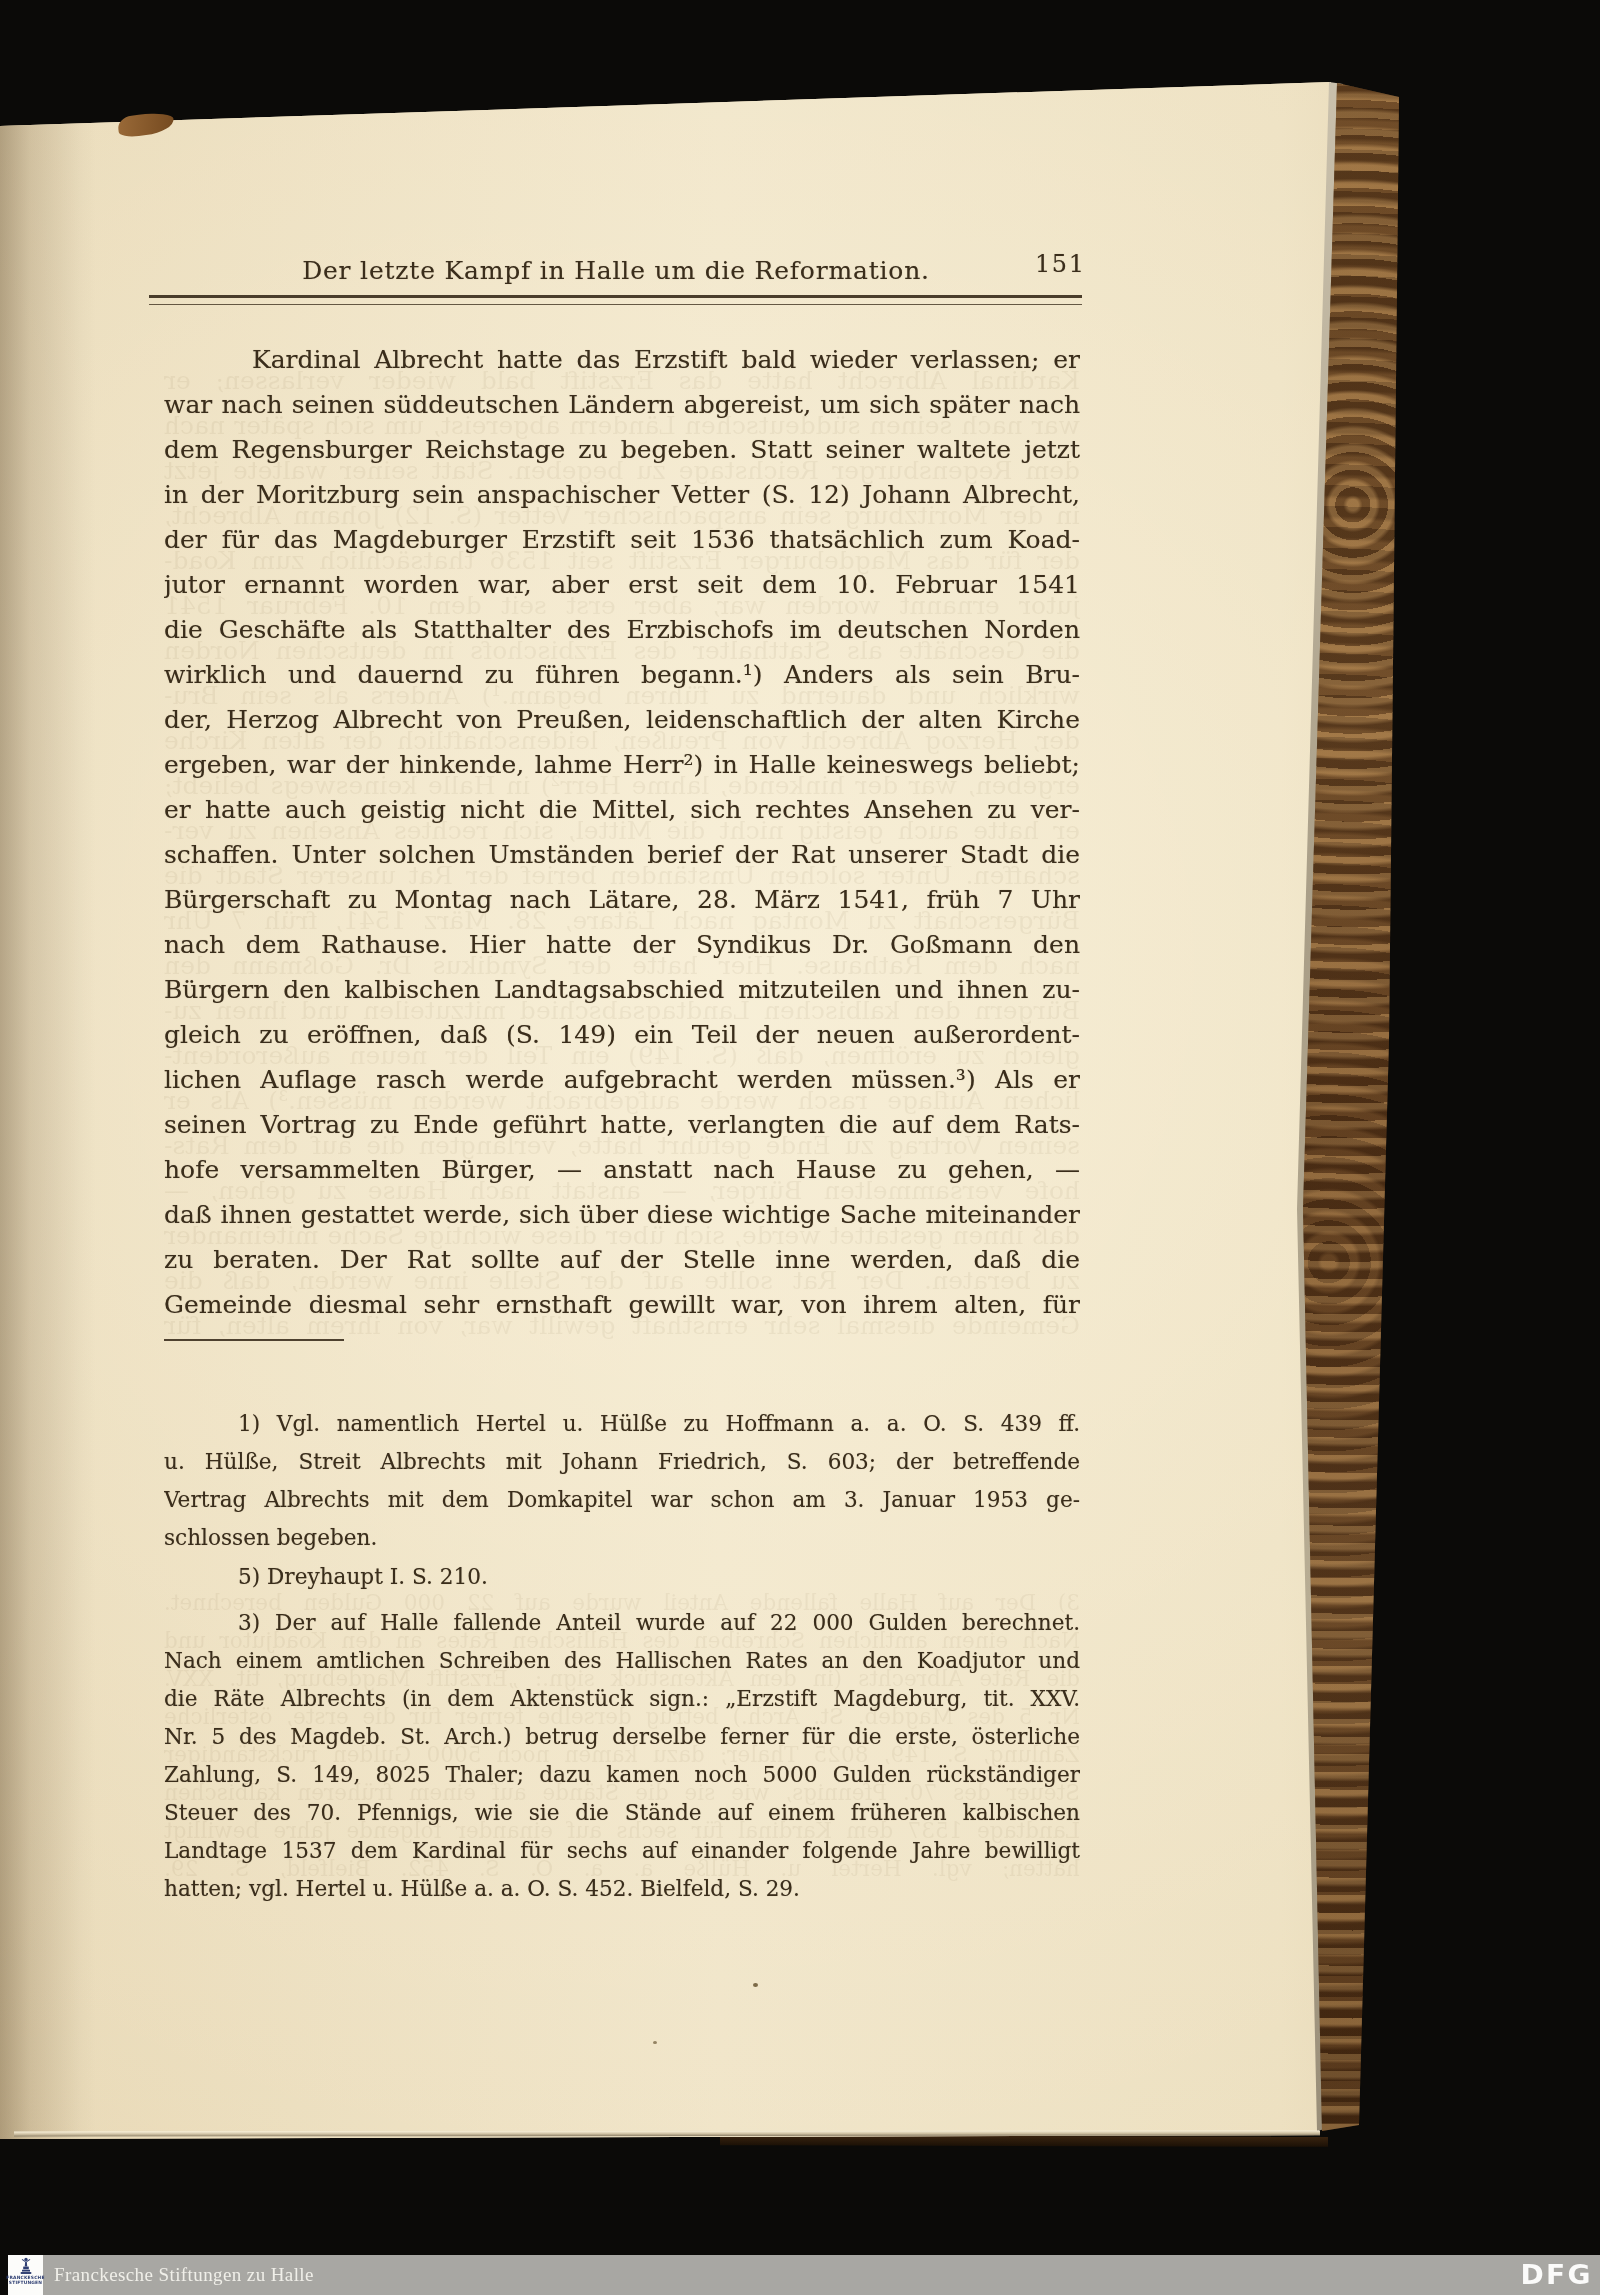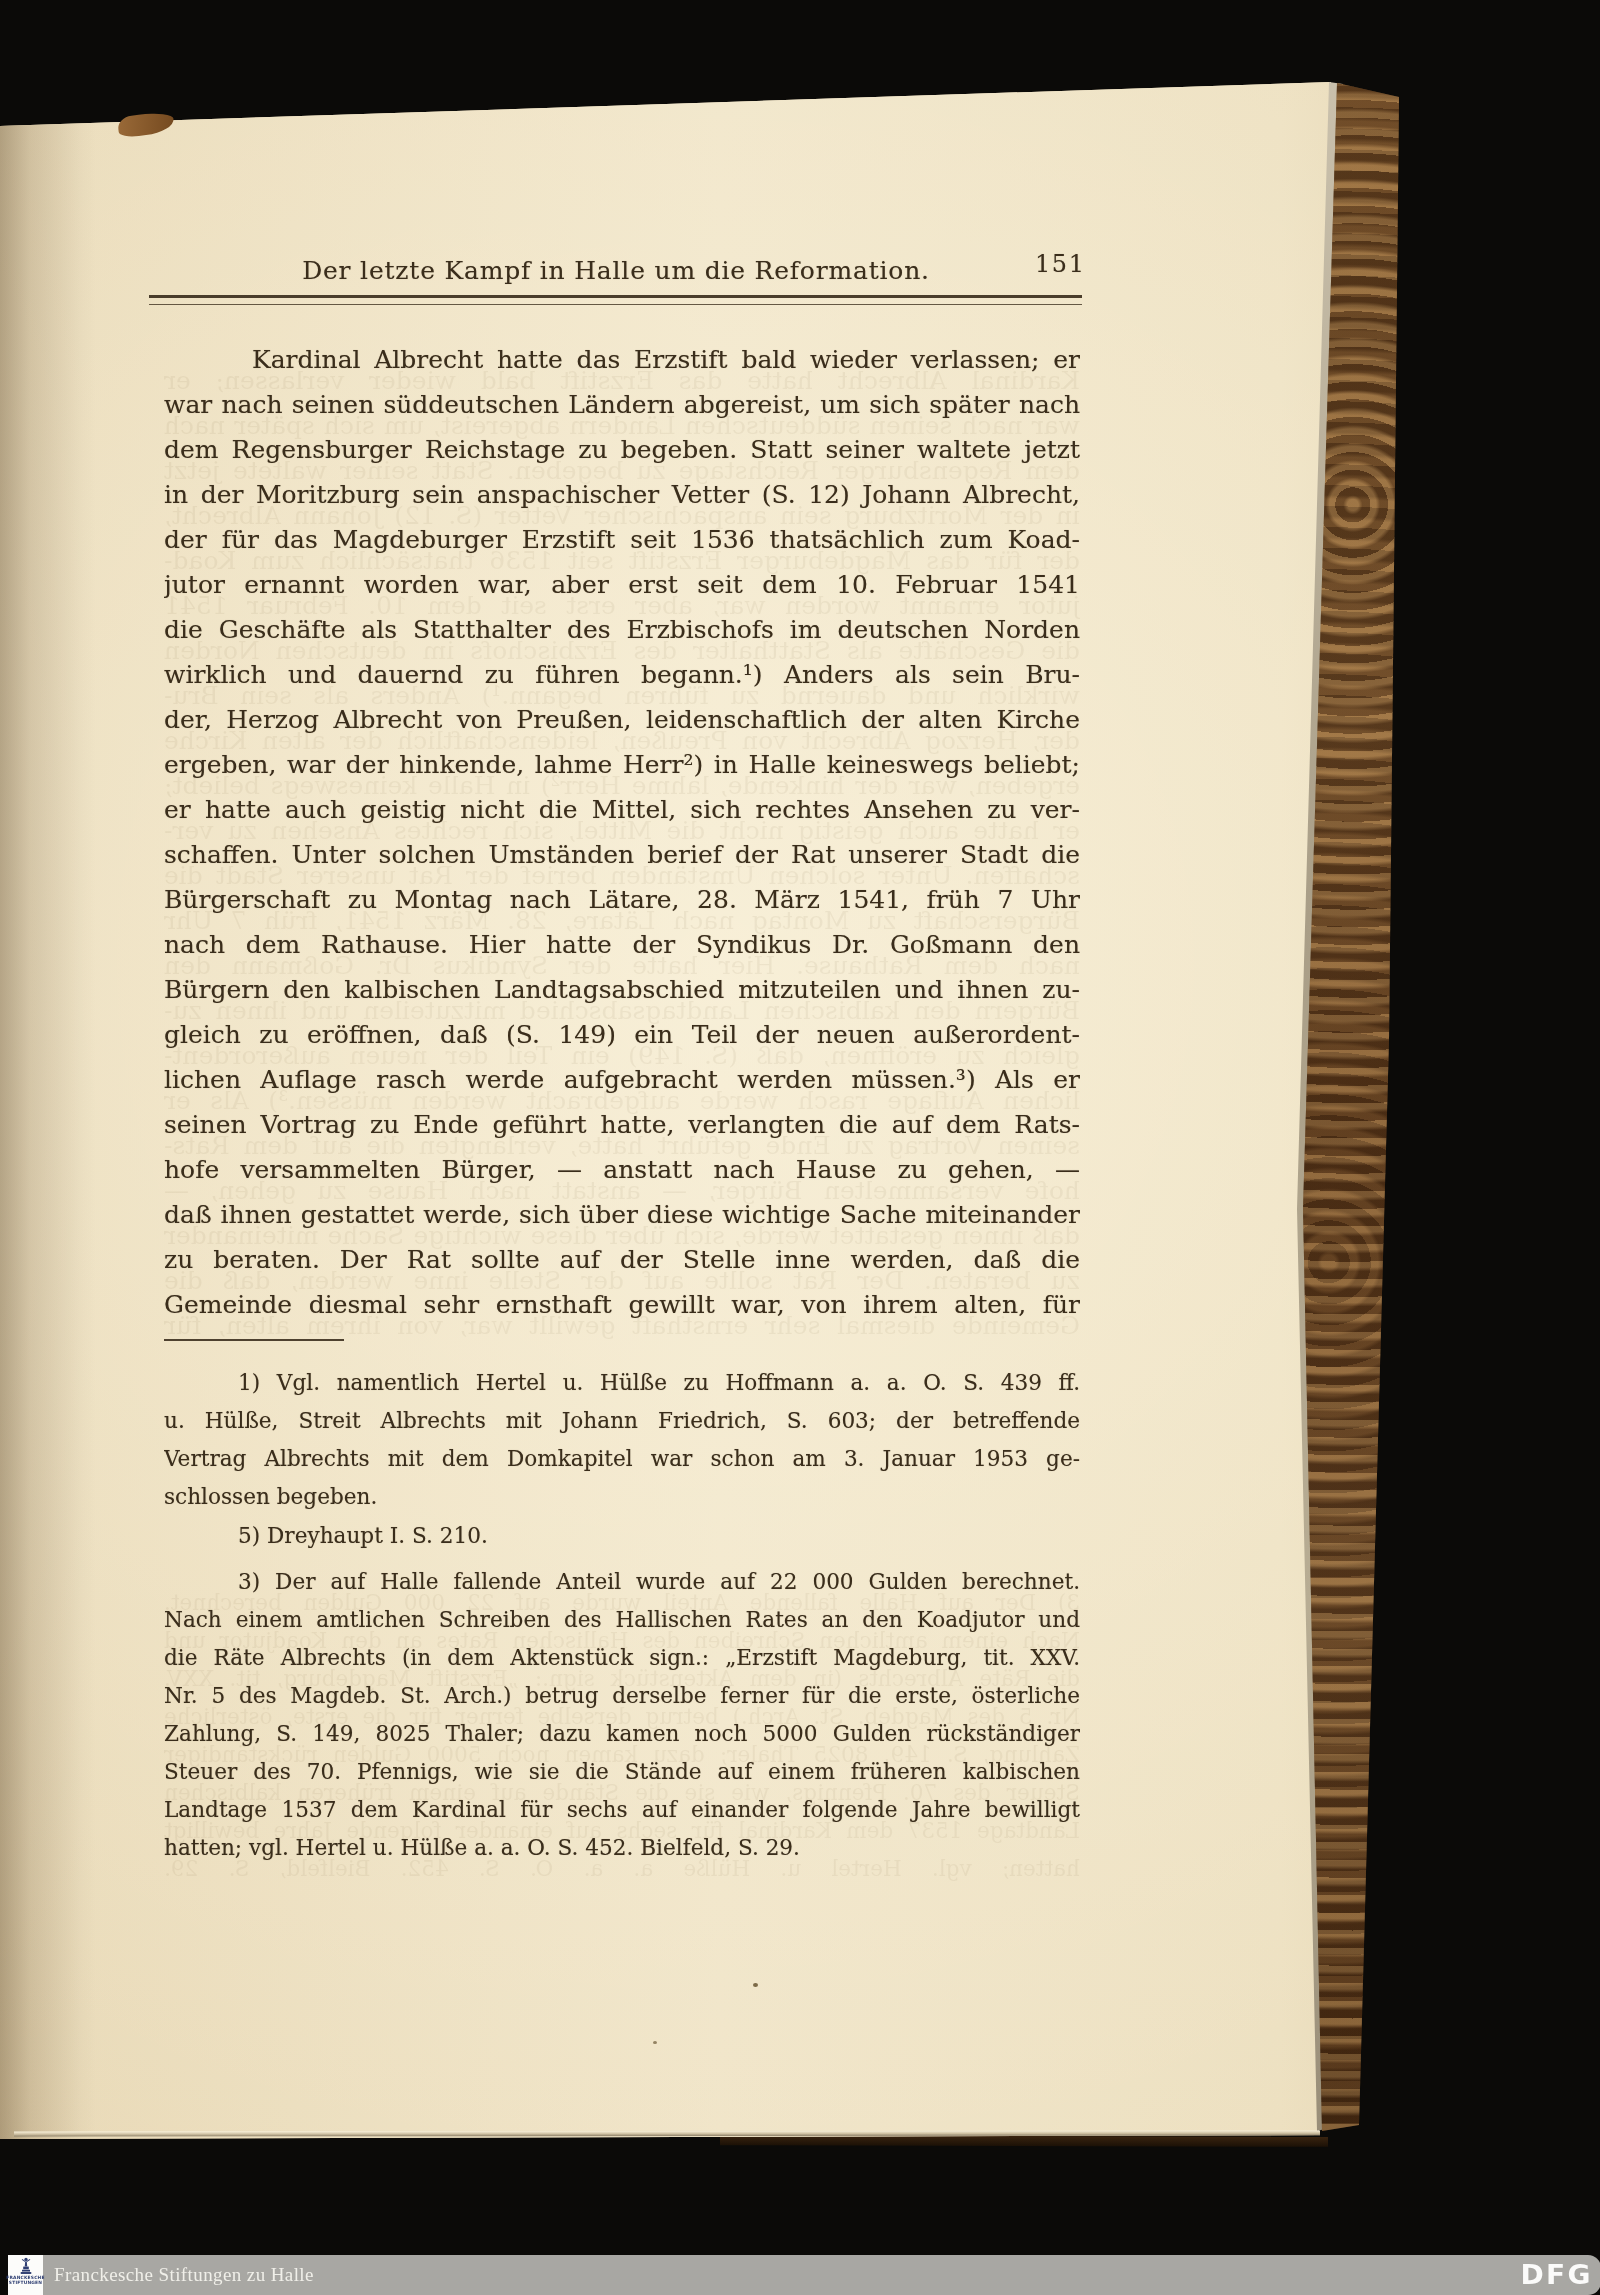--- a/index.html
+++ b/index.html
@@ -77,39 +77,38 @@
     border-bottom:1.6px solid rgba(60,47,30,.78);
   }
   .block{position:absolute;left:164px;width:916px;z-index:6;}
   .block .tline{
     height:var(--lh);line-height:var(--lh);overflow:hidden;
     text-align:justify;text-align-last:justify;
     color:#3a2d1b;text-shadow:0 0 0.8px rgba(58,45,27,.38);
   }
   .block-body{top:337px;--lh:45px;font-size:25px;}
   .block-body .tline:first-child{text-indent:88px;}
-  .fn{--lh:38px;font-size:21.6px;}
+  .fn{--lh:38px;font-size:21.6px;margin-top:41px;}
   .fn .tline:first-child{text-indent:74px;}
   .fn .tline:last-child{text-align-last:left;}
   .fn1{top:1364px;} .fn2{top:1517px;} .fn3{top:1563px;}
   .footnote-rule{
     position:absolute;left:164px;top:1339px;width:180px;height:0;z-index:6;
     border-top:2.4px solid rgba(60,47,30,.9);
   }
   
   .ghost{transform:scaleX(-1);opacity:.07;filter:blur(0.6px);z-index:5;}
   .ghost .tline{color:#6e5730;text-shadow:none;}
   .ghost-body{top:358px;--lh:45px;font-size:25px;}
   .ghost-fn{top:1584px;--lh:38px;font-size:21.6px;}
 
   
   .footer-bar{
     position:absolute;left:8px;right:0;bottom:0;height:40px;z-index:10;
     background:#a8a7a3;
-    border-radius:13px;
   }
   .footer-title{
     position:absolute;left:46px;top:0;height:40px;line-height:40px;
     font-family:"Liberation Serif", serif;font-size:19px;color:#f0efe9;
     letter-spacing:0.4px;
   }
   .logo-box{
     position:absolute;left:0;top:0;width:35px;height:40px;
     background:#fcfcfa;display:flex;flex-direction:column;align-items:center;
   }

